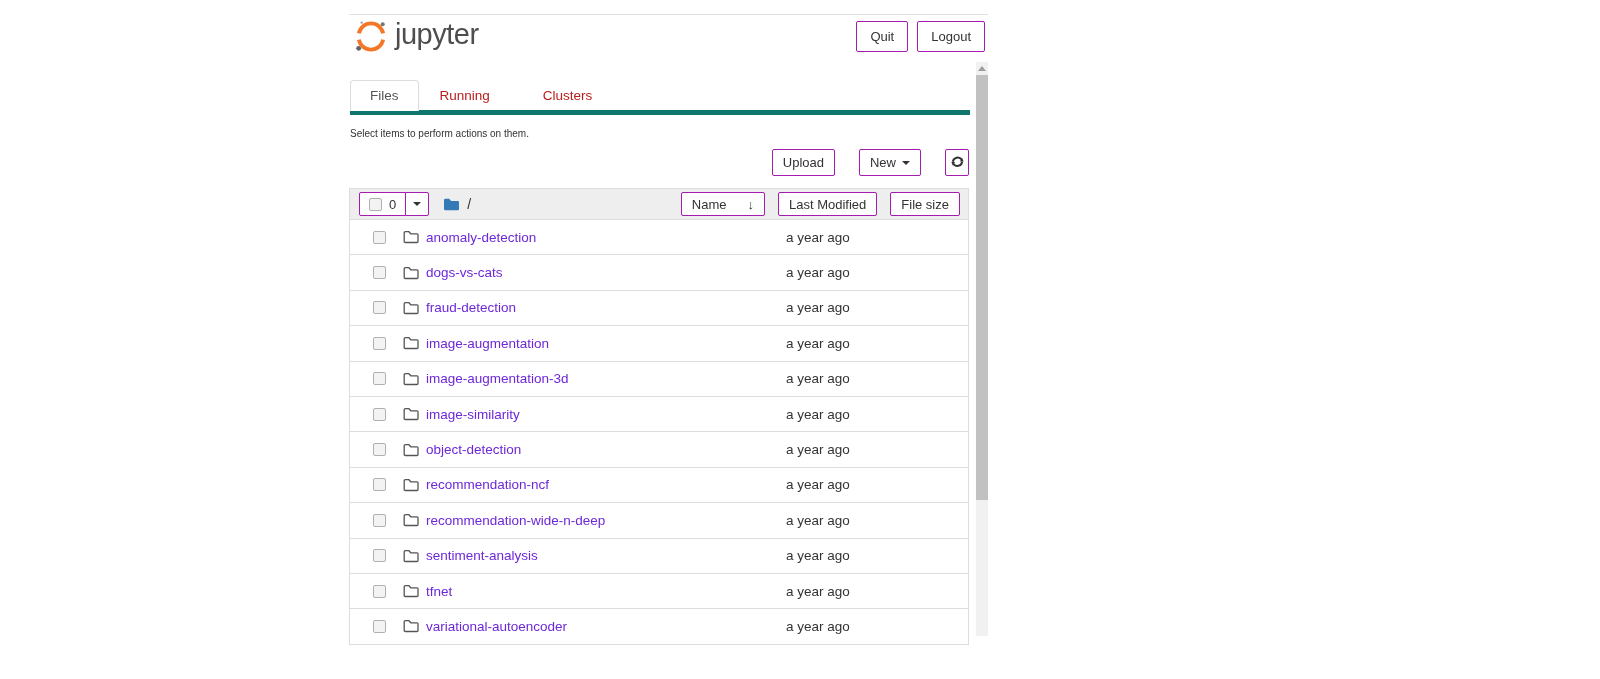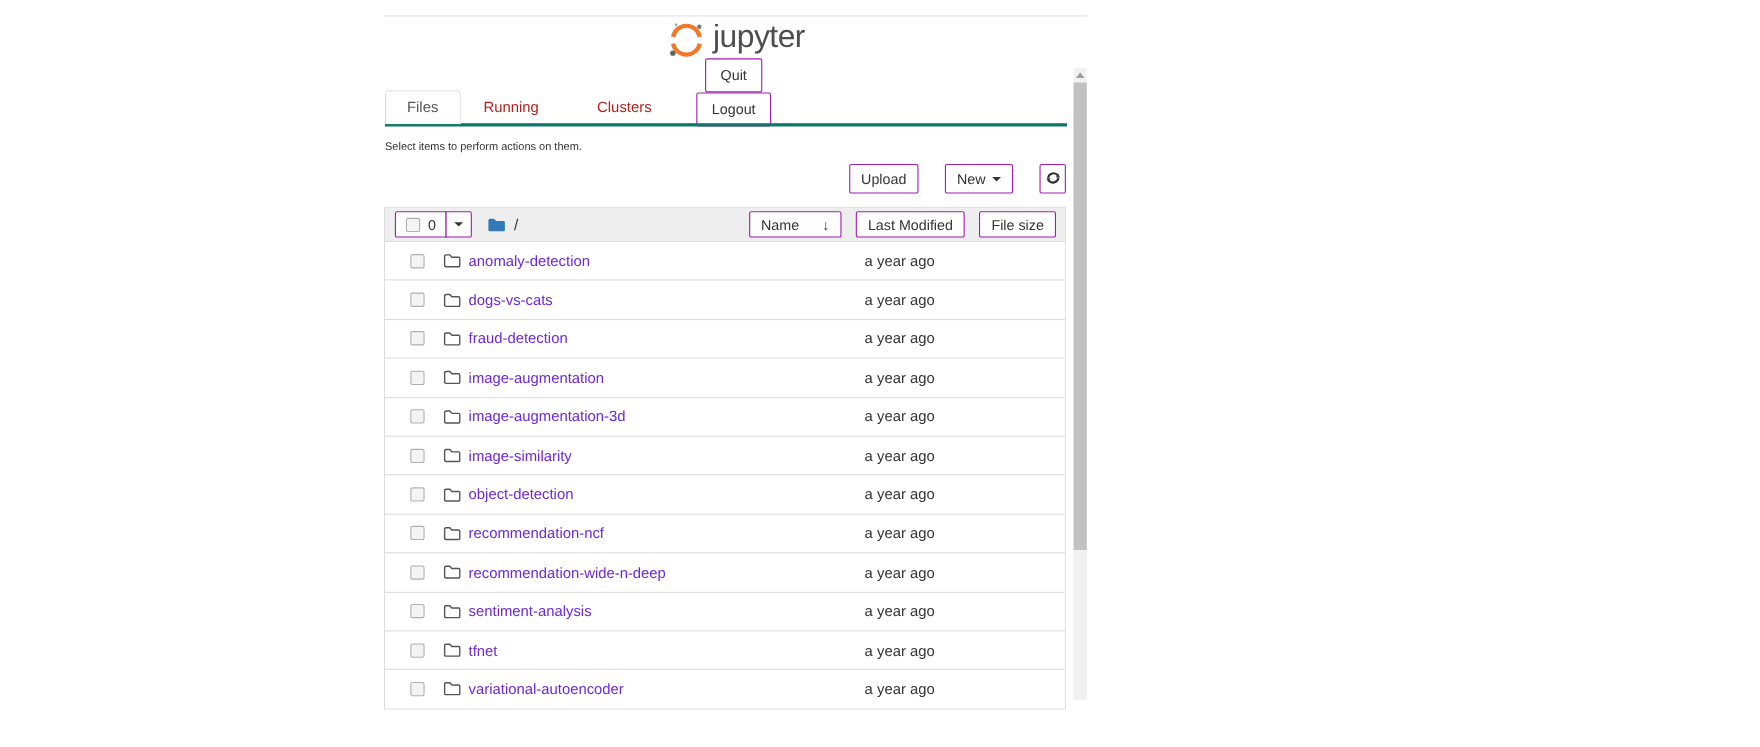--- a/index.html
+++ b/index.html
@@ -4,35 +4,35 @@
 <style>
   * { margin:0; padding:0; box-sizing:border-box; }
   html,body { width:1600px; height:679px; background:#fff; overflow:hidden;
               font-family:"Liberation Sans", sans-serif; color:#333; }
 
   .app { position:absolute; left:349px; top:0; width:640px; height:679px; }
   .top-rule { position:absolute; top:14px; left:0; width:639px; height:1px; background:#e1e1e1; }
 
   
   .masthead { position:absolute; top:19px; left:0; width:636px; height:34px;
-              display:flex; align-items:center;flex-direction:column; }
+              display:flex; align-items:center; }
   .logo { display:flex; align-items:flex-start; gap:7px; margin-left:5px; }
   .logo-text { font-size:29px; color:#4e4e4e; letter-spacing:-0.5px; line-height:30px; }
   .mast-spacer { flex:1; }
   .btn { background:#fff; border:1px solid #a21caf; border-radius:2px; color:#333;
          font-family:"Liberation Sans", sans-serif; font-size:13px; cursor:pointer; }
   .btn-big { padding:7px 13px; }
   .mast-gap { width:9px; }
 
   
   .scrollwrap { position:absolute; left:0; top:62px; width:627px; height:592px; overflow:hidden; }
 
   
   .tabs { position:absolute; top:21px; left:1px; width:620px; height:32px;
-          display:flex; align-items:flex-end; border-bottom:3px solid #0f766e; }
+          display:flex; align-items:flex-end; border-bottom:5px solid #0f766e; }
   .tab-active { background:#fff; border:1px solid #ddd; border-bottom:1px solid #fff;
                 margin-bottom:-1px; border-radius:4px 4px 0 0; padding:7px 19px;
                 font-size:13.5px; color:#555; cursor:pointer; }
   .tab-link { padding:7px 0; font-size:13.5px; color:#b91c1c; cursor:pointer; }
   .tab-running { margin-left:21px; }
   .tab-clusters { margin-left:53px; }
 
   .message { position:absolute; top:66px; left:1px; font-size:10px; color:#333; }
 
   

